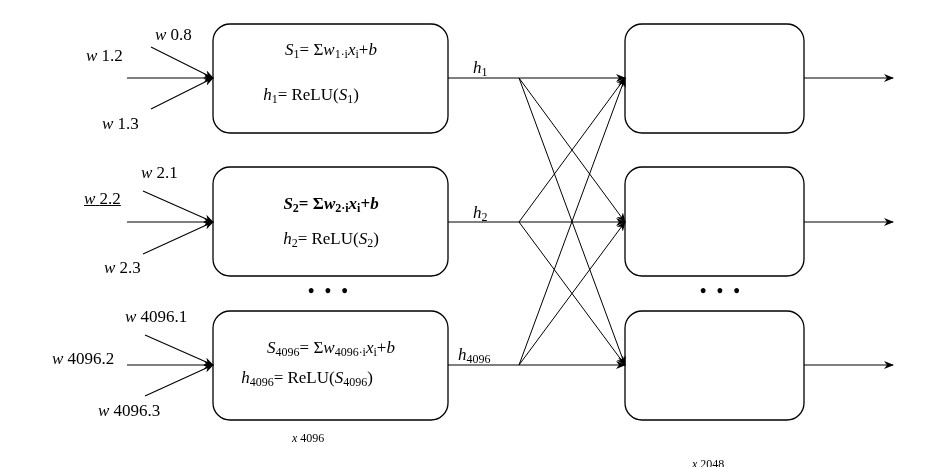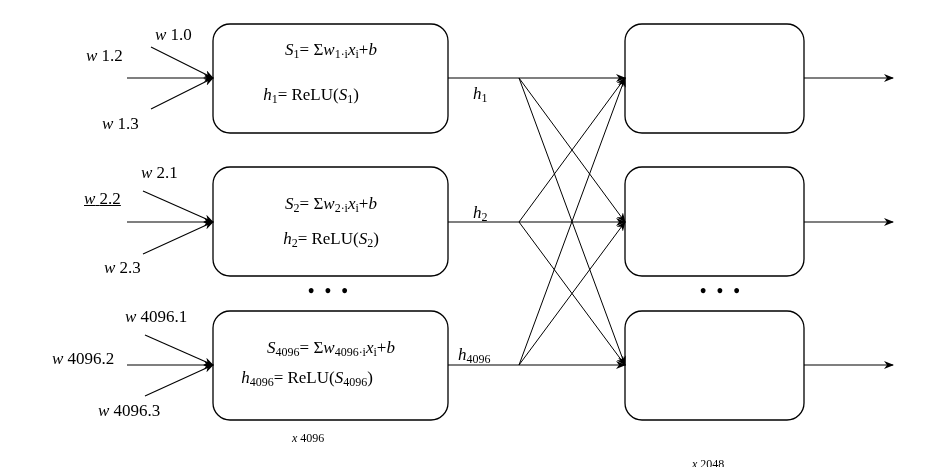--- a/index.html
+++ b/index.html
@@ -58,47 +58,47 @@
     </g>
 </svg>
 
 <div class="eq" style="left:213px; width:236px; top:41px;">
   <i>S</i><sub>1</sub><span>=</span> <span>Σ</span><i>w</i><sub>1·i</sub><i>x</i><sub>i</sub><span>+</span><i>b</i>
 </div>
 <div class="eq" style="left:213px; width:196px; top:86px;">
   <i>h</i><sub>1</sub><span>=</span> <span>ReLU</span>(<i>S</i><sub>1</sub>)
 </div>
 
-<div class="eq" style="left:213px; width:236px; top:195px;">
+<div class="eq" style="left:213px; width:236px; top:195px;font-weight:bold;">
   <i>S</i><sub>2</sub><span>=</span> <span>Σ</span><i>w</i><sub>2·i</sub><i>x</i><sub>i</sub><span>+</span><i>b</i>
 </div>
 <div class="eq" style="left:213px; width:236px; top:230px;">
   <i>h</i><sub>2</sub><span>=</span> <span>ReLU</span>(<i>S</i><sub>2</sub>)
 </div>
 
 <div class="eq" style="left:213px; width:236px; top:339px;">
   <i>S</i><sub>4096</sub><span>=</span> <span>Σ</span><i>w</i><sub>4096·i</sub><i>x</i><sub>i</sub><span>+</span><i>b</i>
 </div>
 <div class="eq" style="left:213px; width:188px; top:369px;">
   <i>h</i><sub>4096</sub><span>=</span> <span>ReLU</span>(<i>S</i><sub>4096</sub>)
 </div>
 
-<div class="lbl" style="left:155px; top:26px;"><i>w</i> <span>1.0</span></div>
+<div class="lbl" style="left:155px; top:26px;"><i>w</i> <span>0.8</span></div>
 <div class="lbl" style="left:86px; top:47px;"><i>w</i> <span>1.2</span></div>
 <div class="lbl" style="left:102px; top:115px;"><i>w</i> <span>1.3</span></div>
 
 <div class="lbl" style="left:141px; top:164px;"><i>w</i> <span>2.1</span></div>
 <div class="lbl" style="left:84px; top:190px;text-decoration:underline;"><i>w</i> <span>2.2</span></div>
 <div class="lbl" style="left:104px; top:259px;"><i>w</i> <span>2.3</span></div>
 
 <div class="lbl" style="left:125px; top:308px;"><i>w</i> <span>4096.1</span></div>
 <div class="lbl" style="left:52px; top:350px;"><i>w</i> <span>4096.2</span></div>
 <div class="lbl" style="left:70px; top:402px;margin-left:28px;"><i>w</i> <span>4096.3</span></div>
 
-<div class="lbl" style="left:473px; top:59px;margin-top:26px;"><i>h</i><sub>1</sub></div>
+<div class="lbl" style="left:473px; top:59px;"><i>h</i><sub>1</sub></div>
 <div class="lbl" style="left:473px; top:204px;"><i>h</i><sub>2</sub></div>
 <div class="lbl" style="left:458px; top:346px;"><i>h</i><sub>4096</sub></div>
 
 <div class="dots" style="left:308px; top:281px;">• • •</div>
 <div class="dots" style="left:700px; top:281px;">• • •</div>
 
 <div class="caption" style="left:292px; top:431px;"><i>x</i> <span>4096</span></div>
 <div class="caption" style="left:692px; top:457px;"><i>x</i> <span>2048</span></div>
 
 </body></html>

